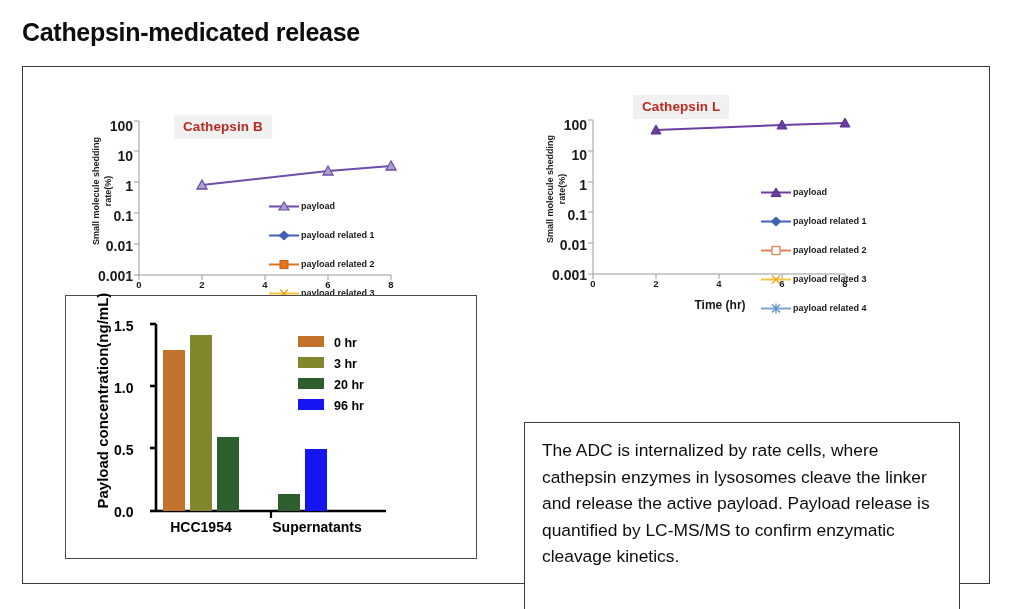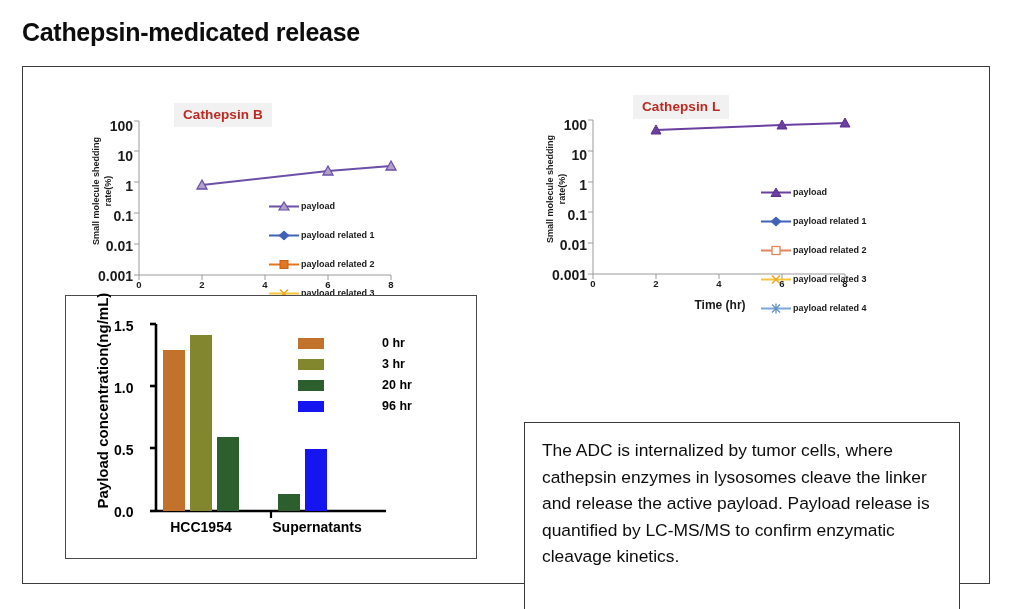--- a/index.html
+++ b/index.html
@@ -103,21 +103,21 @@
     font-size:14px;font-weight:bold;color:#000;
     text-align:left;white-space:nowrap;width:34px;
   }
   .bar-cat{
     position:absolute;
     font-size:14px;font-weight:bold;color:#000;
     text-align:center;white-space:nowrap;
   }
   .bar-rect{position:absolute;bottom:0;}
   #bar-legend{position:absolute;left:232px;top:40px;}
-  #bar-legend .row{display:flex;align-items:center;margin-bottom:7px;gap:48px;}
+  #bar-legend .row{display:flex;margin-bottom:7px;}
   #bar-legend .sw{width:26px;height:11px;margin-right:10px;flex:0 0 26px;}
   #bar-legend .lbl{font-size:12.5px;font-weight:bold;color:#000;white-space:nowrap;}
 
   
   #text-box{
     position:absolute;left:501px;top:355px;
     width:436px;height:195px;
     border:1.5px solid #3a3a3a;
     box-sizing:border-box;
     background:#ffffff;
@@ -135,21 +135,21 @@
 <body>
 
 <div id="slide">
 
   <div id="slide-title">Cathepsin-medicated release</div>
 
   <div id="content-frame">
 
     <div class="chart-panel" id="panel-cathepsin-b" style="left:38px;top:16px;width:400px;height:235px;">
 
-      <div class="chart-badge" style="left:113px;top:20px;">Cathepsin B</div>
+      <div class="chart-badge" style="left:113px;top:32px;">Cathepsin B</div>
 
       <div class="axis-title-y" style="left:-14px;top:96px;width:110px;">
         Small molecule shedding<br>rate(%)
       </div>
 
       <div class="tick-y" style="left:36px;top:35px;width:36px;">100</div>
       <div class="tick-y" style="left:36px;top:65px;width:36px;">10</div>
       <div class="tick-y" style="left:36px;top:95px;width:36px;">1</div>
       <div class="tick-y" style="left:30px;top:125px;width:42px;">0.1</div>
       <div class="tick-y" style="left:26px;top:155px;width:46px;">0.01</div>
@@ -368,17 +368,17 @@
           <span class="lbl">20 hr</span>
         </div>
         <div class="row">
           <span class="sw" style="background:#1415f0;"></span>
           <span class="lbl">96 hr</span>
         </div>
       </div>
     </div>
 
     <div id="text-box">
-      <p>The ADC is internalized by tumor cells, where cathepsin enzymes in lysosomes cleave the linker and release the active payload. Payload release is quantified by LC-MS/MS to confirm enzymatic cleavage kinetics.</p>
+      <p>The ADC is internalized by rate cells, where cathepsin enzymes in lysosomes cleave the linker and release the active payload. Payload release is quantified by LC-MS/MS to confirm enzymatic cleavage kinetics.</p>
     </div>
 
   </div>
 </div>
 
 </body></html>

